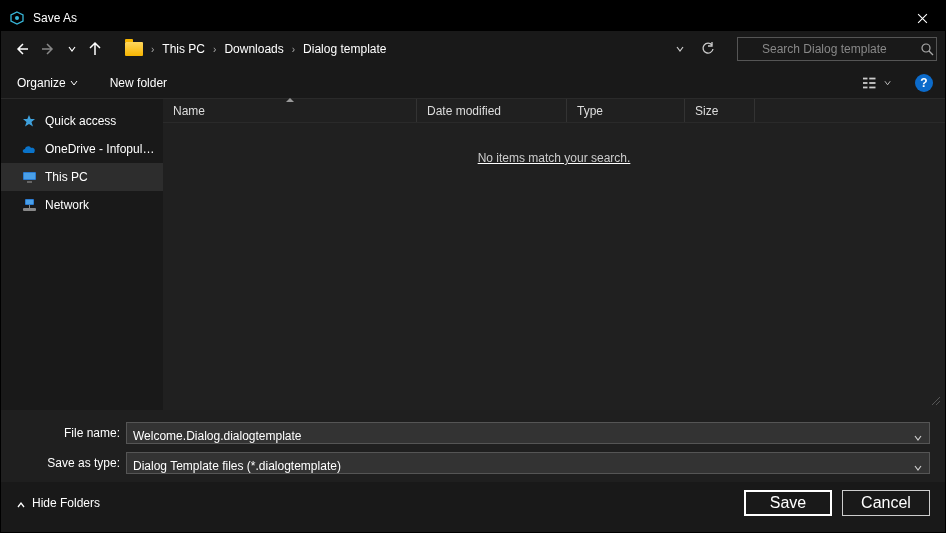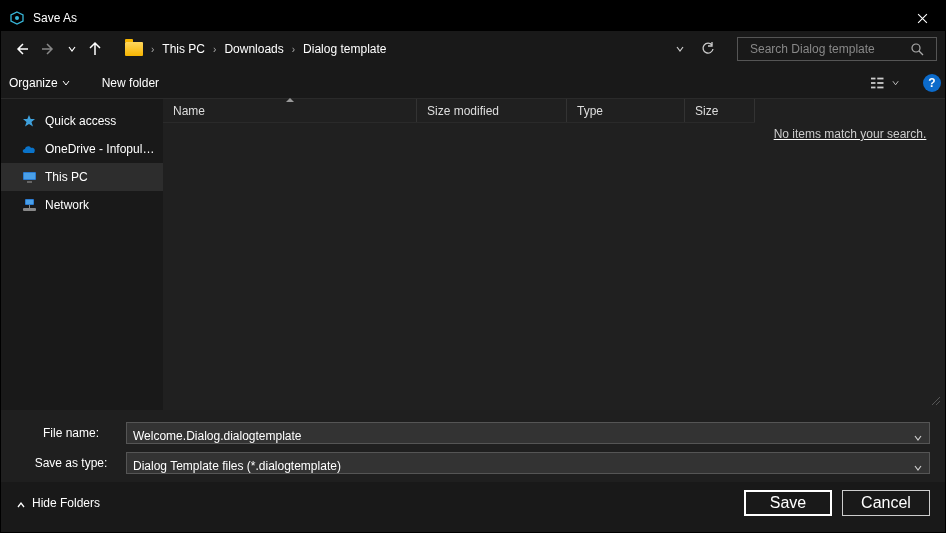--- a/index.html
+++ b/index.html
@@ -74,33 +74,33 @@
     .addr-btn {
       width: 22px; height: 22px;
       display:flex;align-items:center;justify-content:center;
       cursor:pointer; color:#ccc;
     }
     .searchbox {
       width: 200px; height: 24px;
       border: 1px solid #555;
       background: #191919;
       display: flex; align-items: center;
-      padding: 0 12px;
+      padding: 0 24px;
     }
     .searchbox input {
       flex: 1; background: transparent; border: none;
       color: #fff; font-size: 12px; outline: none;
     }
     .searchbox input::placeholder { color: #888; }
     .search-icon { color: #aaa; margin-left: 4px; }
     
     .toolbar {
       height: 32px;
       display: flex; align-items: center;
-      padding: 0 4px;
+      padding: 0 12px;
       gap: 24px;
       border-bottom: 1px solid #2a2a2a;
     }
     .toolbar-item {
       display: flex; align-items: center; gap: 4px;
       cursor: pointer;
       color: #fff;
       padding: 3px 4px;
     }
     .toolbar .spacer { flex: 1; }
@@ -137,21 +137,21 @@
       gap: 8px;
       cursor: pointer;
       color: #fff;
     }
     .tree-item.selected { background: #2d2d2d; }
     .tree-icon { width: 16px; height: 16px; display:flex;align-items:center;justify-content:center;}
     .tree-label { font-size: 12px; white-space: nowrap; overflow: hidden; text-overflow: ellipsis;}
     
     .content {
       flex: 1;
-      display: flex; flex-direction: row;
+      display: flex; flex-direction: column;
       background: #202020;
     }
     .col-headers {
       height: 24px;
       display: flex;
       background: #202020;
       border-bottom: 1px solid #2a2a2a;
     }
     .col-header {
       border-right: 1px solid #333;
@@ -186,22 +186,23 @@
     .bottom-panel {
       background: #1f1f1f;
       padding: 12px 15px 0 15px;
     }
     .field-row {
       display: flex; align-items: center;
       margin-bottom: 8px;
     }
     .field-label {
       width: 110px;
-      text-align: center;
-      color: #fff;
+      text-align: right;
+      color: #fff;
+      padding-right: 6px;
       font-size: 12px;
     }
     .field-input {
       flex: 1;
       height: 22px;
       background: #333;
       border: 1px solid #555;
       color: #fff;
       font-size: 12px;
       padding: 0 6px;
@@ -382,21 +383,21 @@
     </div>
   </div>
 
   <div class="content">
     <div class="col-headers">
       <div class="col-header name">
         <span>Name</span>
         <div class="sort-ind"></div>
       </div>
       <div class="col-header date">
-        <span>Size modified</span>
+        <span>Date modified</span>
       </div>
       <div class="col-header type">
         <span>Type</span>
       </div>
       <div class="col-header size">
         <span>Size</span>
       </div>
     </div>
     <div class="content-body">
       <div class="empty-message">No items match your search.</div>

